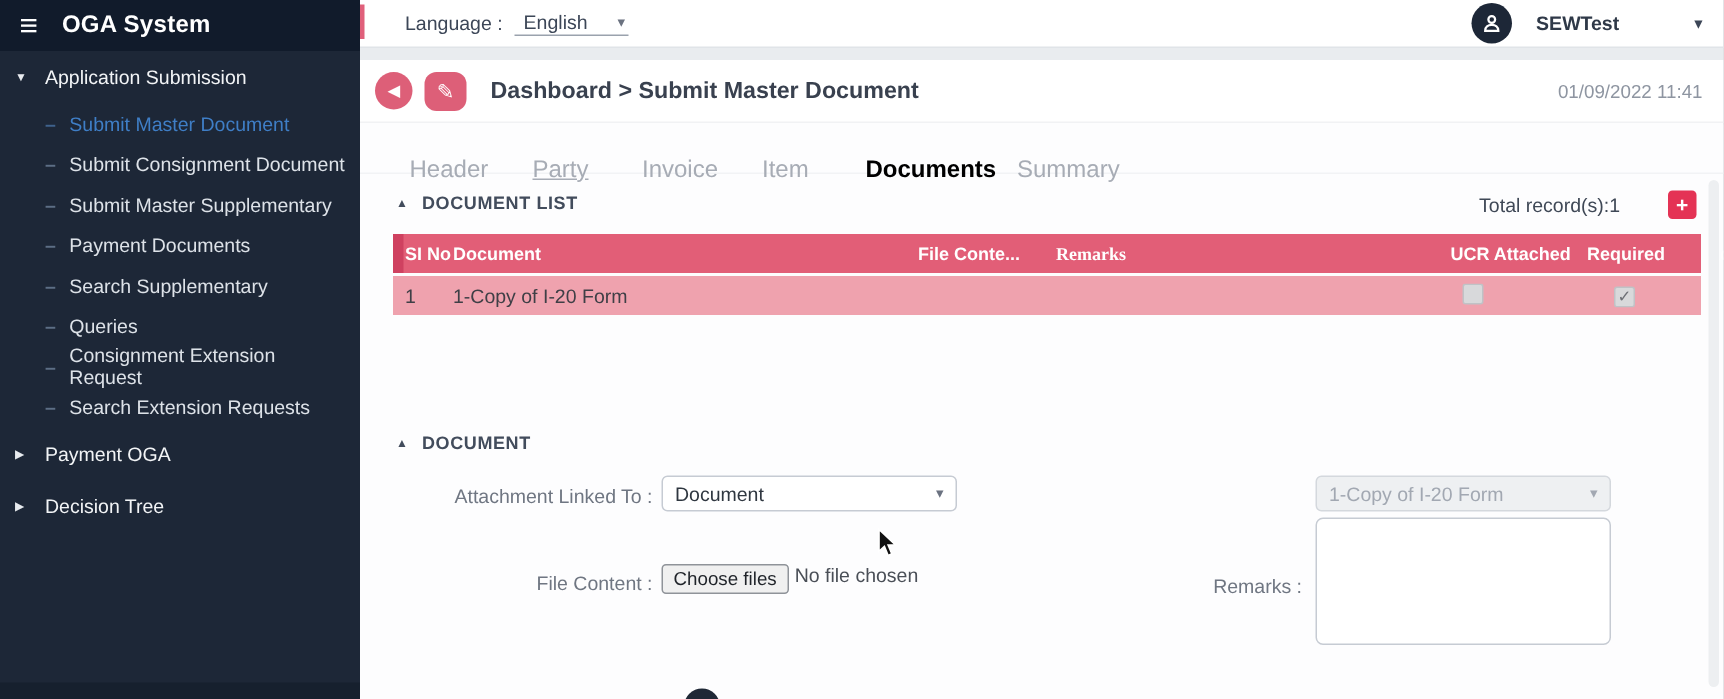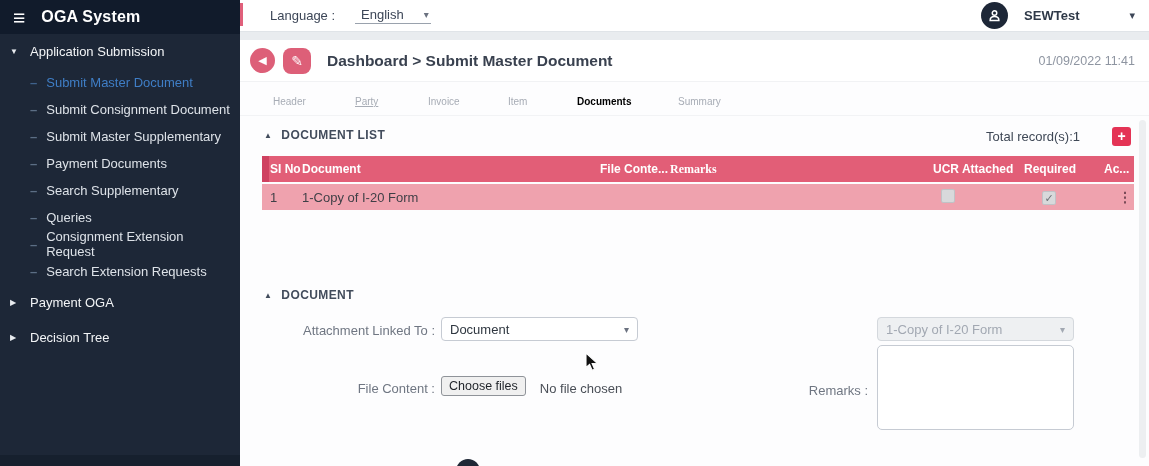--- a/index.html
+++ b/index.html
@@ -15,68 +15,68 @@
   .sb-title { font-size:16px; font-weight:700; color:#ffffff; letter-spacing:.2px; }
   .sb-section { display:flex; align-items:center; gap:10px; padding:10px 10px; font-size:13px; color:#f2f4f6; cursor:pointer; }
   .sb-section .tri { font-size:8px; color:#e8ebef; width:10px; }
   .sb-item { display:flex; align-items:center; gap:9px; padding:6px 10px 7px 30px; font-size:13px; color:#dde2e8; cursor:pointer; height:27px; }
   .sb-item .dash { color:#5c6e85; font-weight:700; }
   .sb-item.active { color:#3f7ec6; }
   .sb-item.active .dash { color:#3f628c; }
   .sb-footer { position:absolute; bottom:0; left:0; right:0; height:11px; background:#16202e; }
   
   .main { position:absolute; left:240px; top:0; width:909px; height:466px; }
-  .topbar { position:relative; height:32px; background:#ffffff; border-bottom:1px solid #e0e4e8; display:flex; align-items:center;gap:12px; }
+  .topbar { position:relative; height:32px; background:#ffffff; border-bottom:1px solid #e0e4e8; display:flex; align-items:center; }
   .accent-sliver { position:absolute; left:0; top:3px; width:3px; height:23px; background:#e0607b; }
   .lang-label { margin-left:30px; font-size:13px; color:#3c4657; }
   .lang-select { display:inline-flex; align-items:center; gap:20px; margin-left:8px; border-bottom:1px solid #9aa2ad; padding:0 2px 1px 6px; font-size:13px; color:#3c4657; cursor:pointer; }
   .caret { font-size:10px; color:#6b7280; }
   .user-area { margin-left:auto; display:flex; align-items:center; margin-right:14px;justify-content:space-between; }
   .avatar { width:27px; height:27px; border-radius:50%; background:#1d2737; display:flex; align-items:center; justify-content:center; cursor:pointer; }
   .user-name { font-size:13px; font-weight:700; color:#2f3948; margin-left:16px; }
   .user-caret { margin-left:50px; cursor:pointer; color:#3c4657; font-size:11px; }
   
   .card { position:absolute; left:0; right:0; top:40px; bottom:0; background:#fdfdfe; }
   .page-head { position:relative; height:42px; border-bottom:1px solid #f1f2f4; display:flex; align-items:center; padding-left:10px; background:#fff; }
   .btn-round { width:25px; height:25px; border-radius:50%; background:#dd5f78; color:#fff; border:none; font-size:11px; display:flex; align-items:center; justify-content:center; cursor:pointer; font-family:inherit; }
   .btn-edit { width:28px; height:26px; border-radius:8px; background:#dd5f78; color:#fff; border:none; margin-left:8px; font-size:14px; display:flex; align-items:center; justify-content:center; cursor:pointer; font-family:inherit; }
   .ph-title { margin-left:16px; font-size:15.5px; font-weight:700; color:#39414f; }
   .datetime { position:absolute; right:14px; top:50%; transform:translateY(-50%); font-size:12.5px; color:#8e95a1; }
   .tabs { position:absolute; left:0; top:43px; height:33px; width:100%; border-bottom:1px solid #f2f3f5; background:#fdfdfe; }
-  .tab { position:absolute; top:4px; height:33px; line-height:30px; font-size:10px; color:#a7acb5; cursor:pointer; }
+  .tab { position:absolute; top:16px; height:33px; line-height:30px; font-size:16px; color:#a7acb5; cursor:pointer; }
   .tab.active { color:#000000; font-weight:700; }
   .t0{left:33px;} .t1{left:115px;text-decoration:underline;} .t2{left:188px;} .t3{left:268px;} .t4{left:337px;} .t5{left:438px;}
   .section-head { position:absolute; left:24px; display:flex; gap:9px; align-items:center; font-size:12px; font-weight:700; color:#424c5c; letter-spacing:.4px; cursor:pointer; }
   .tri-up { font-size:8px; color:#424c5c; }
   .list-head { top:88px; }
   .doc-head { top:248px; }
   .total { position:absolute; right:69px; top:89px; font-size:13px; color:#3f4856; }
   .btn-plus { position:absolute; left:872px; top:87px; width:19px; height:19px; background:#e43355; color:#fff; border:none; border-radius:3px; font-size:14px; font-weight:700; line-height:17px; cursor:pointer; font-family:inherit; }
   
   .table { position:absolute; left:22px; top:116px; width:872px;border-radius:6px; }
   .thead { position:relative; display:flex; height:26px; background:#e25e77; color:#fff; font-size:12px; font-weight:700; align-items:center; }
   .thead .strip { position:absolute; left:0; top:0; width:7px; height:26px; background:#cf4160; }
   .th, .td { flex:0 0 auto; white-space:nowrap; overflow:hidden; }
   .c1{width:30px; padding-left:8px; overflow:visible;} .c2{width:308px; padding-left:10px;}
-  .c3{width:70px;} .c4{width:263px;font-family:Liberation Serif, serif;} .c5{width:91px;} .c6{width:80px;} .c7{width:36px;}
+  .c3{width:92px;margin-left:12px;} .c4{width:263px;font-family:Liberation Serif, serif;} .c5{width:91px;} .c6{width:80px;} .c7{width:36px;}
   .trow { display:flex; height:26px; background:#efa2ae; margin-top:2px; align-items:center; font-size:13px; color:#3f3f46; cursor:pointer; }
   .cb { display:inline-block; width:14px; height:14px; background:#d8d9db; border:1px solid #c0c2c6; border-radius:2px; font-size:11px; line-height:12px; text-align:center; color:#6d7076; cursor:pointer; }
   .c5 .cb { margin-left:8px; } .c6 .cb { margin-left:18px; }
   .kebab { margin-left:14px; color:#7a4a57; font-size:14px; font-weight:700; cursor:pointer; }
   
   .flabel { position:absolute; font-size:13px; color:#6f7682; text-align:right; }
   .lbl-attach { left:24px; width:171px; top:283px; }
   .lbl-doc { left:450px; width:178px; top:283px; }
   .lbl-file { left:24px; width:171px; top:341px; }
   .lbl-remarks { left:450px; width:178px; top:343px; }
   .select { position:absolute; height:24px; width:197px; border:1px solid #c6cbd3; border-radius:4px; background:#fff; display:flex; align-items:center; justify-content:space-between; padding:0 8px; font-size:13px; color:#2f3740; cursor:pointer; }
   .sel-attach { left:201px; top:277px; }
   .sel-doc { left:637px; top:277px; background:#eef0f2; color:#a2a8b2; border-color:#d4d8dd; cursor:default; }
   .sel-doc .caret { color:#a2a8b2; }
-  .filewrap { position:absolute; left:201px; top:336px; display:flex; align-items:flex-end; gap:14px; }
+  .filewrap { position:absolute; left:201px; top:336px; display:flex; align-items:flex-start; gap:4px; }
   .choose-btn { border:1px solid #8f9399; background:#f0f0f0; border-radius:3px; font-size:12.5px; color:#1f2329; padding:2px 7px; cursor:pointer; font-family:inherit; }
   .no-file { font-size:13px; color:#4a4f57; }
   .remarks { position:absolute; left:637px; top:305px; width:197px; height:85px; border:1px solid #c6cbd3; border-radius:5px; resize:none; font-family:inherit; font-size:13px; padding:6px; color:#333; background:#fff; }
   .scrollbar { position:absolute; right:3px; top:80px; bottom:8px; width:7px; background:#edeff1; border-radius:4px; cursor:pointer; }
   .bottom-circle { position:absolute; left:216px; top:459px; width:24px; height:24px; border-radius:50%; background:#1f2836; }
   .cursor { position:absolute; left:345px; top:352px; z-index:50; pointer-events:none; }
 </style>
 </head>
 <body>
 

